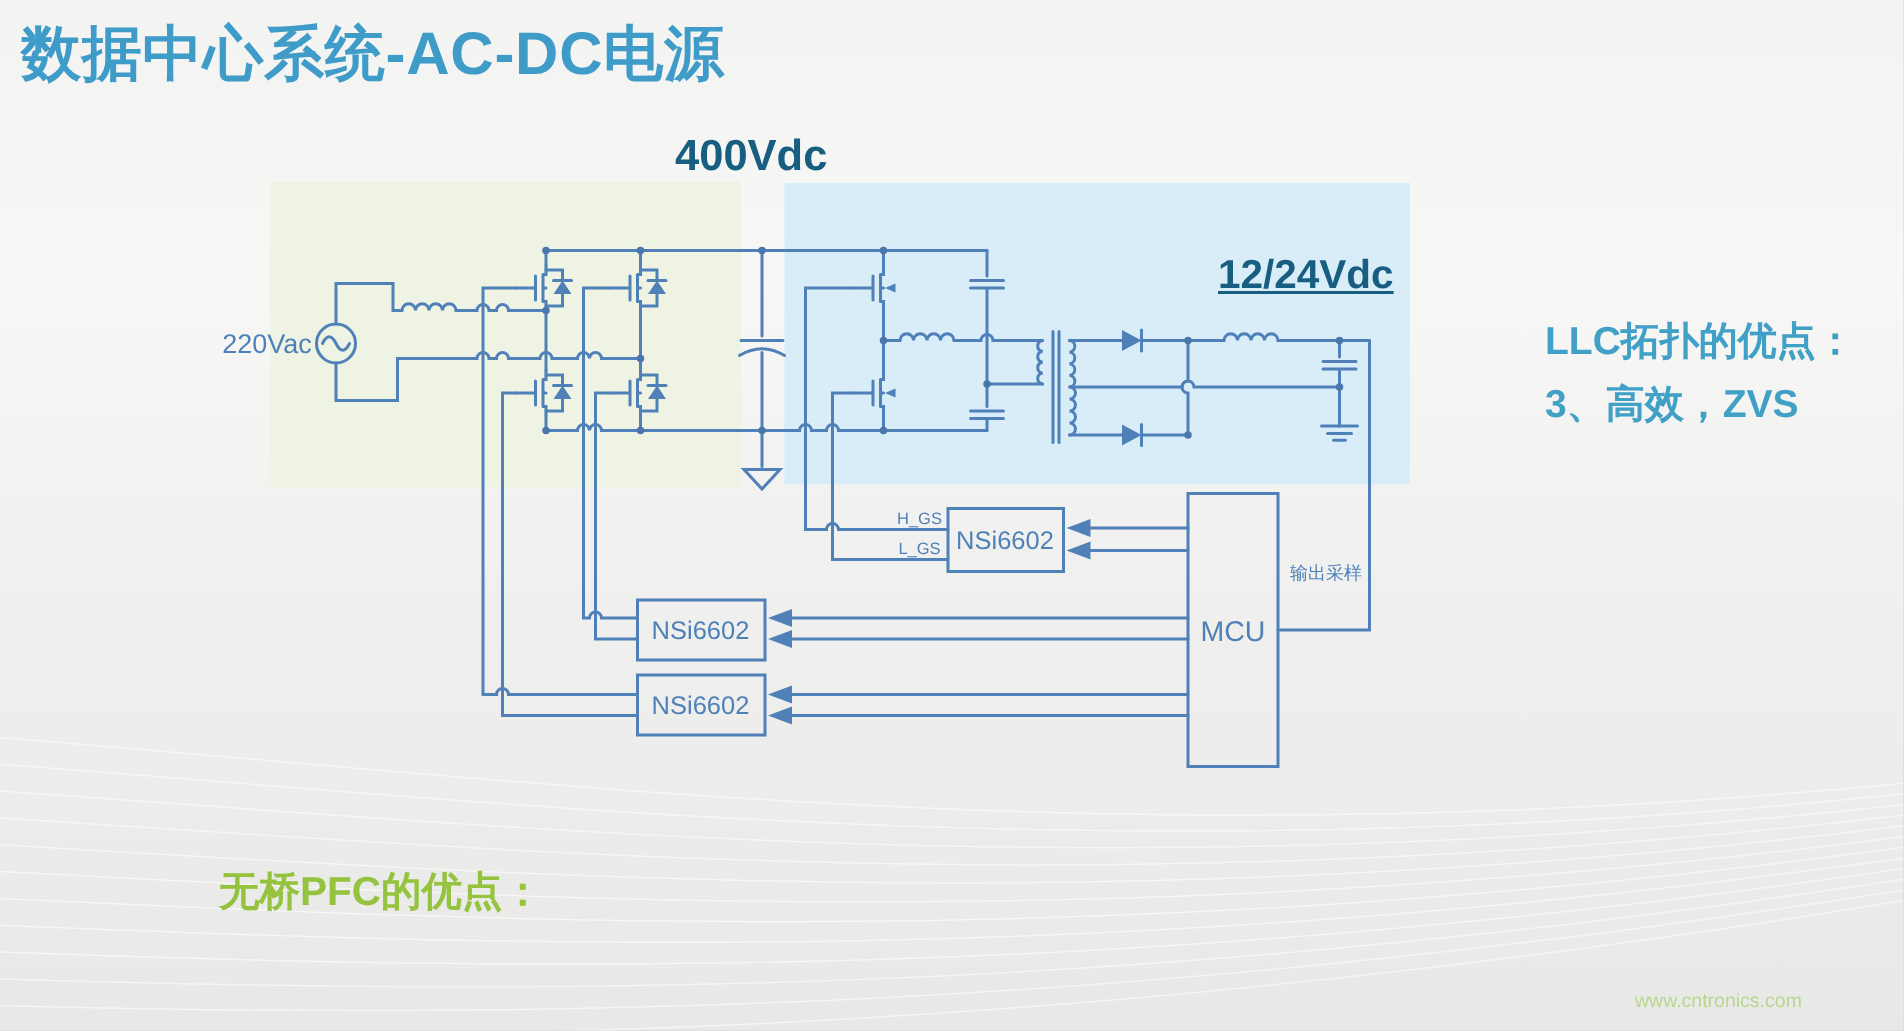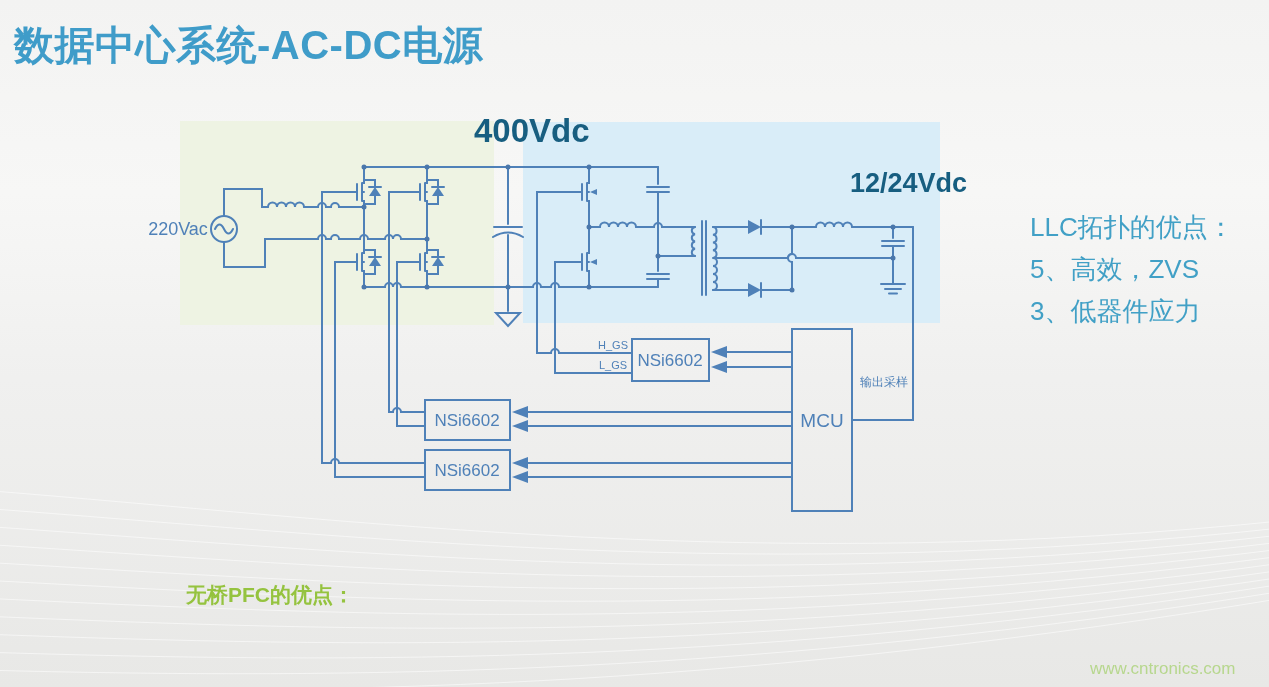--- a/index.html
+++ b/index.html
@@ -4,36 +4,36 @@
 <style>
   html,body{margin:0;padding:0;background:#dcdcda;}
   .slide{
     position:relative;width:1269px;height:687px;overflow:hidden;
     font-family:"Liberation Sans","DejaVu Sans",sans-serif;
     background:linear-gradient(180deg,#f3f3f2 0%,#f7f7f6 28%,#f0f0ef 55%,#e8e8e6 100%);
   }
   .decor{position:absolute;left:0;top:0;width:1269px;height:687px;}
   .decor path{stroke:#ffffff;stroke-width:1;fill:none;opacity:.55;}
   .title{
-    position:absolute;left:14px;top:18px;font-size:40px;font-weight:bold;
+    position:absolute;left:14px;top:8px;font-size:40px;font-weight:bold;
     color:#3f9cc9;letter-spacing:0.5px;white-space:nowrap;
   }
   .volt{position:absolute;font-weight:bold;color:#175e80;white-space:nowrap;}
-  .volt.bus{left:450px;top:112px;font-size:33px;margin-left:24px;}
-  .volt.out{left:850px;top:168px;font-size:27px;}
+  .volt.bus{left:450px;top:88px;font-size:29px;}
+  .volt.out{left:812px;top:168px;font-size:27px;text-decoration:underline;}
   .adv-llc{
-    position:absolute;left:1030px;top:206px;color:#41a0c6;font-weight:normal;
+    position:absolute;left:1030px;top:206px;color:#41a0c6;font-weight:bold;
     font-size:26px;line-height:42px;white-space:nowrap;
   }
   .adv-pfc{
     position:absolute;left:146px;top:574px;color:#95c33f;font-weight:bold;
-    font-size:21px;line-height:41px;white-space:nowrap;margin-left:40px;
+    font-size:27px;line-height:41px;white-space:nowrap;
   }
   .watermark{
-    position:absolute;left:1090px;top:659px;color:#b7d78e;font-size:17px;white-space:nowrap;
+    position:absolute;left:1090px;top:659px;color:#b7d78e;font-size:13px;white-space:nowrap;
   }
   svg.schem{position:absolute;left:0;top:0;}
   .w{stroke:#4f81b8;stroke-width:2;fill:none;stroke-linecap:round;}
   .f{fill:#4f81b8;stroke:none;}
   .dot{fill:#4a77ab;stroke:none;}
   .ct{fill:#4f81b8;font-family:"Liberation Sans","DejaVu Sans",sans-serif;}
   .region{stroke:none;}
 </style>
 </head>
 <body>
@@ -206,22 +206,21 @@
       <circle class="dot" cx="893" cy="227" r="2.5"></circle>
         <circle class="dot" cx="893" cy="258" r="2.5"></circle>
     </g>
   </svg>
 
   <div class="volt bus">400Vdc</div>
   <div class="volt out">12/24Vdc</div>
 
   <div class="adv-llc">
     <div>LLC拓扑的优点：</div>
-    <div>5、高效，ZVS</div>
-    <div>3、低器件应力</div>
+    <div>3、高效，ZVS</div>
   </div>
 
   <div class="adv-pfc">
     <div>无桥PFC的优点：</div>
   </div>
 
   <div class="watermark">www.cntronics.com</div>
 </div>
 
 </body></html>

